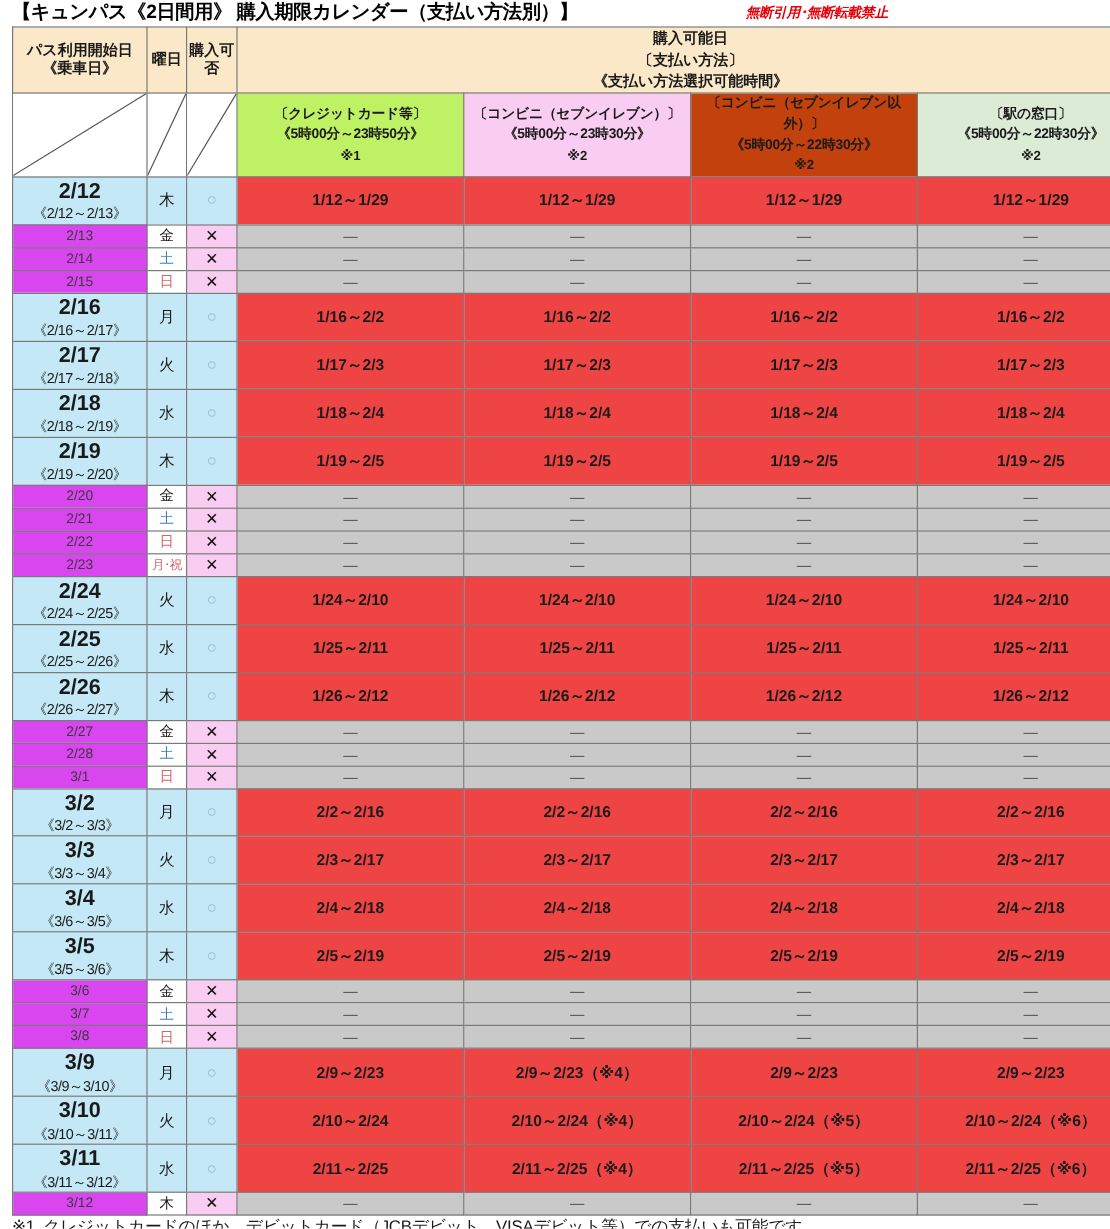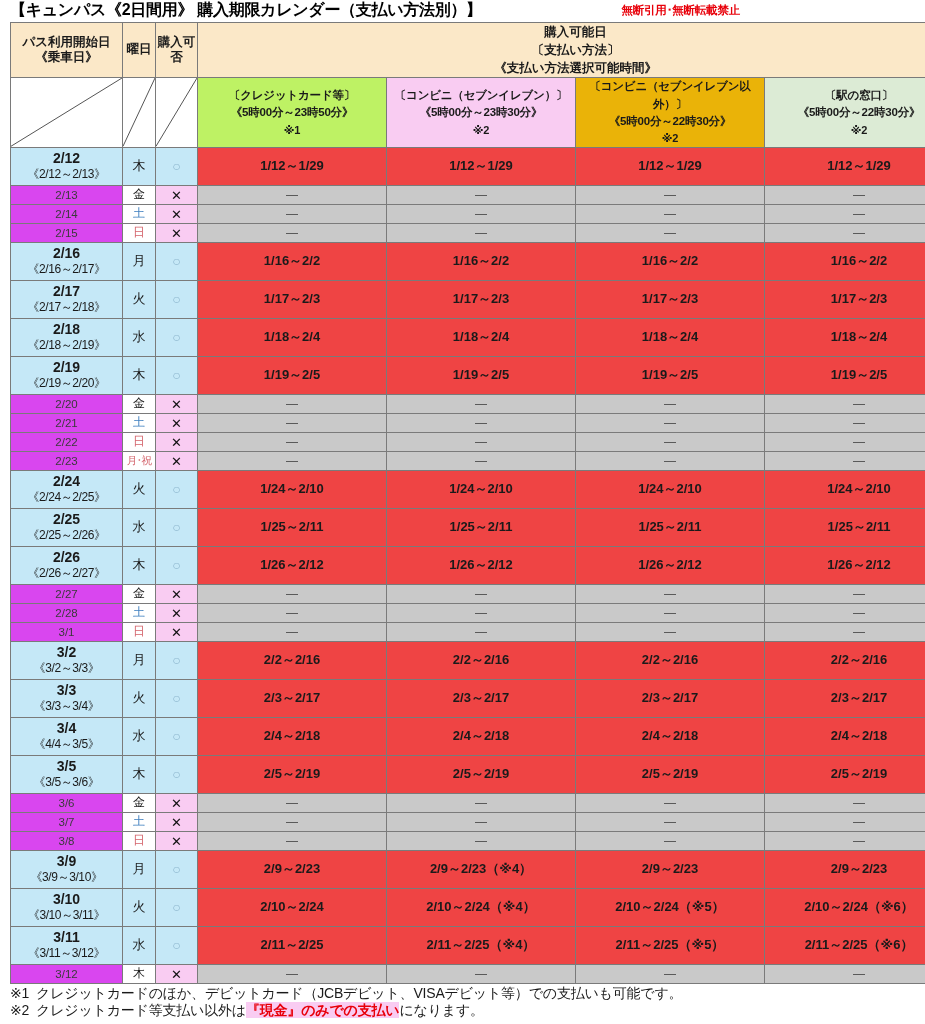--- a/index.html
+++ b/index.html
@@ -16,20 +16,21 @@
   .titlebar{position:relative;height:22px;}
   .title{
     position:absolute;left:0;top:0;
     font-size:16px;font-weight:bold;letter-spacing:-0.3px;
     white-space:nowrap;color:#000;
   }
   .copynotice{
     position:absolute;right:0;top:3px;
     font-size:11.5px;font-weight:bold;color:#e8000a;white-space:nowrap;
     letter-spacing:-0.2px;
+    font-style:italic;
   }
 
   
   table.cal{
     border-collapse:collapse;
     table-layout:fixed;
     width:905px;
     border:1.6px solid #4a4a4a;
   }
   table.cal td,table.cal th{
@@ -47,37 +48,37 @@
 
   
   .hdr-left{background:#fbe8c8;font-size:12.5px;height:48px;line-height:1.25;}
   .hdr-top{background:#fbe8c8;font-size:12.5px;height:48px;line-height:1.45;}
   .hdr-sub{height:56px;font-size:11.5px;line-height:1.5;letter-spacing:-0.2px;}
   .hdr-blank{background:#ffffff;position:relative;height:56px;}
   .hdr-blank svg{position:absolute;left:0;top:0;width:100%;height:100%;display:block;}
 
   .pay-cc{background:#bef264;}
   .pay-sv{background:#f9ccf2;}
-  .pay-cv{background:#eab308;margin-left:30px;}
+  .pay-cv{background:#c2410c;margin-left:30px;}
   .pay-st{background:#dcebd5;}
 
   
   tr.open td{background:#c5e8f7;height:37px;}
   tr.open td.dow{background:#c5e8f7;font-size:13px;font-weight:normal;}
   tr.open td.ok{background:#c5e8f7;}
   tr.open td.rng{background:#ef4444;font-size:13px;}
   tr.open td.date{font-size:12.5px;line-height:1.3;}
 
   tr.closed td{background:#c9c9c9;height:18px;}
   tr.closed td.date{background:#d946ef;font-size:11.5px;font-weight:normal;color:#3a3a3a;}
   tr.closed td.dow{background:#ffffff;font-size:12px;font-weight:normal;}
   tr.closed td.ok{background:#f9ccf2;}
   tr.closed td.rng{background:#c9c9c9;font-size:12px;color:#4a4a4a;font-weight:normal;}
 
-  .d1{font-size:14px;font-weight:bold;}
+  .d1{font-size:18px;font-weight:bold;}
   .d2{font-size:12px;font-weight:normal;letter-spacing:-0.4px;}
 
   .mark-o{color:#8fb8cf;font-size:14px;font-weight:normal;}
   .mark-x{color:#111;font-size:13px;font-weight:bold;}
 
   .dow-sat{color:#3f7fbf;}
   .dow-sun{color:#d4636b;}
   .dow-hol{color:#d4636b;font-size:10.5px;letter-spacing:-0.5px;}
 
   .note-s{font-size:11px;font-weight:bold;}
@@ -375,21 +376,21 @@
           <td class="dow"><span class="">火</span></td>
           <td class="ok"><span class="mark-o">○</span></td>
           <td class="rng">2/3～2/17</td>
           <td class="rng">2/3～2/17</td>
           <td class="rng">2/3～2/17</td>
           <td class="rng">2/3～2/17</td>
         </tr>
         <tr class="open">
           <td class="date">
             <div class="d1">3/4</div>
-            <div class="d2">《4/4～3/5》</div>
+            <div class="d2">《3/6～3/5》</div>
           </td>
           <td class="dow"><span class="">水</span></td>
           <td class="ok"><span class="mark-o">○</span></td>
           <td class="rng">2/4～2/18</td>
           <td class="rng">2/4～2/18</td>
           <td class="rng">2/4～2/18</td>
           <td class="rng">2/4～2/18</td>
         </tr>
         <tr class="open">
           <td class="date">

